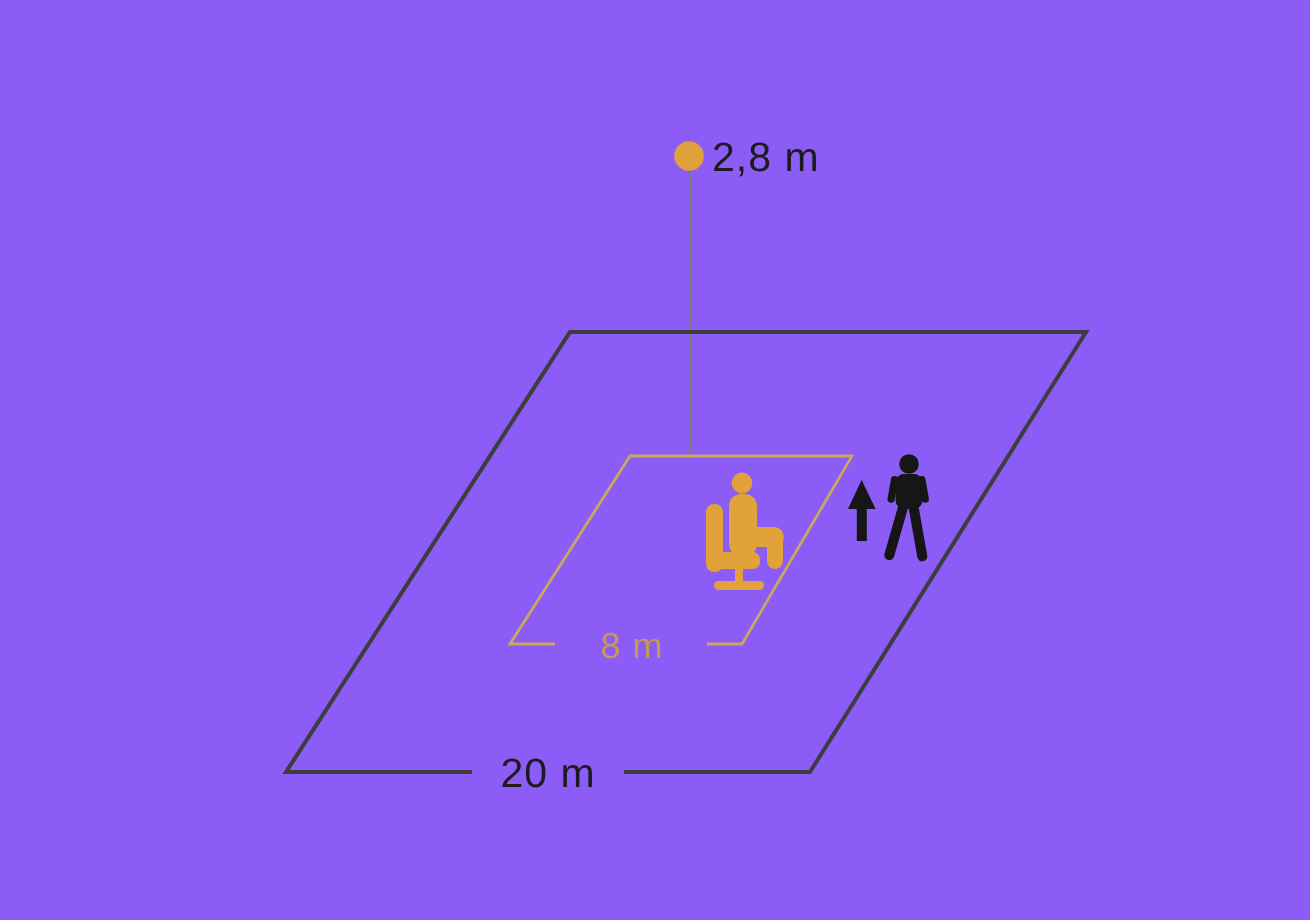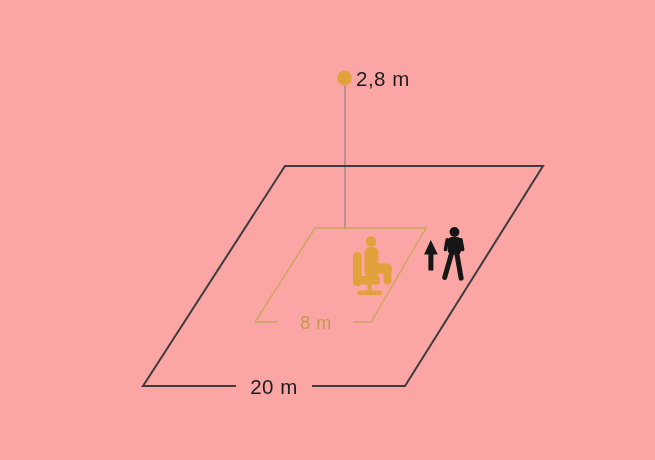--- a/index.html
+++ b/index.html
@@ -1,20 +1,20 @@
 <!DOCTYPE html>
 <html><head>
 <meta charset="utf-8">
 <style>
   html, body { margin: 0; padding: 0; background: #ffffff; }
   .stage {
     position: relative;
     width: 655px;
     height: 460px;
-    background: #fca5a5;
+    background: #8b5cf6;
     overflow: hidden;
     font-family: "Liberation Sans", sans-serif;
   }
   .stage svg { display: block; }
   .lbl-dark {
     fill: #1c1c1c;
     font-family: "Liberation Sans", sans-serif;
     font-size: 20.5px;
     letter-spacing: 0.5px;
   }

